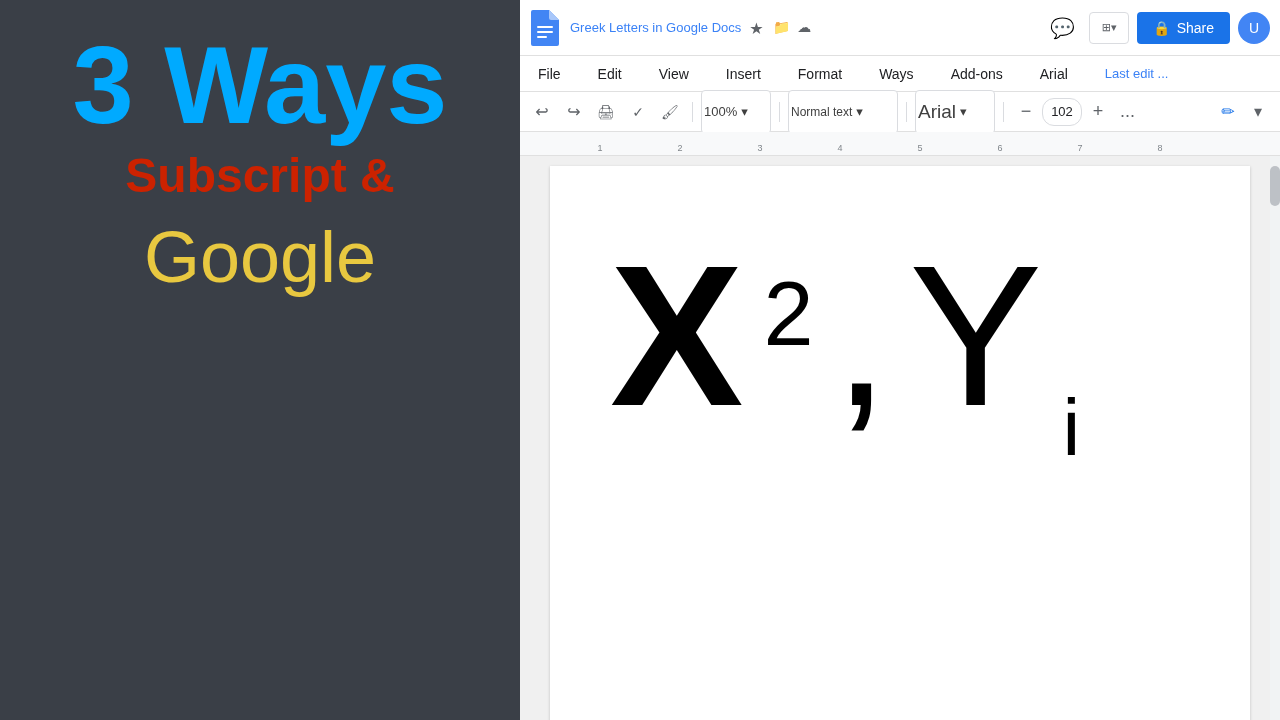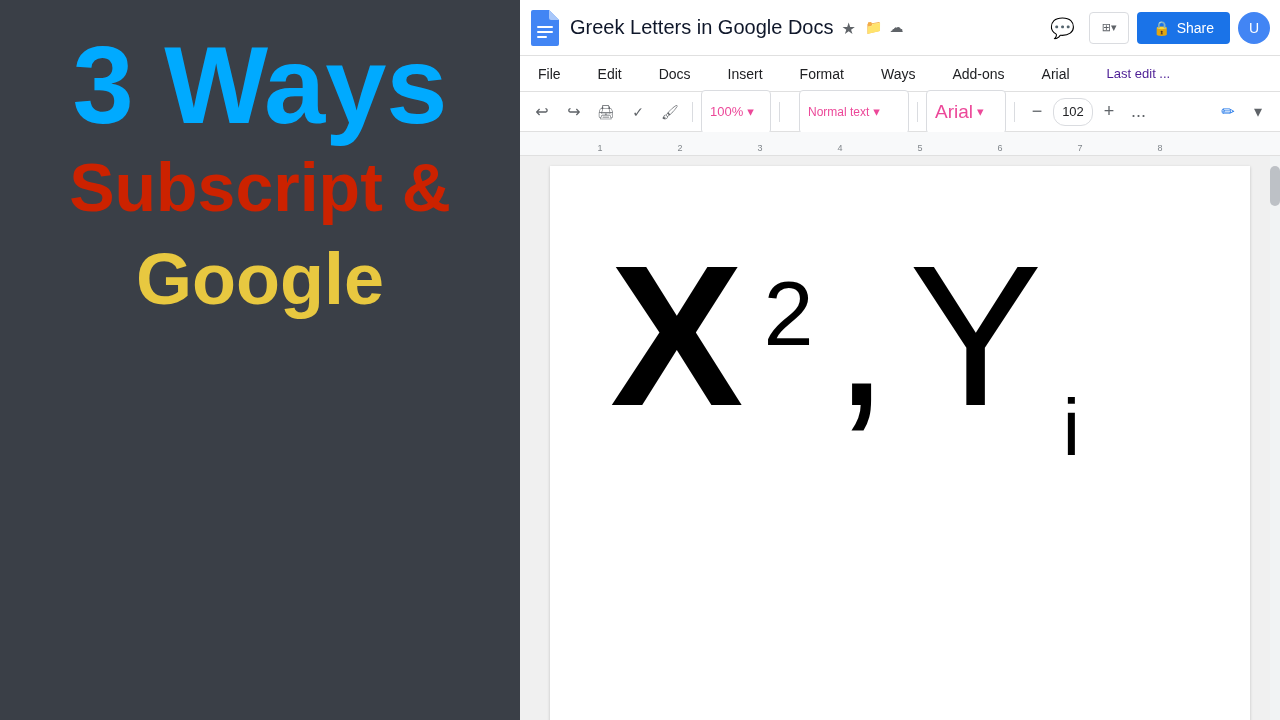--- a/index.html
+++ b/index.html
@@ -19,31 +19,31 @@
     .ways-text {
       font-size: 110px;
       font-weight: 900;
       color: #00aaff;
       line-height: 1;
       text-align: center;
       width: 100%;
       margin-bottom: 10px;
     }
     .sub-super-text {
-      font-size: 68px;
+      font-size: 48px;
       font-weight: 900;
       color: #cc2200;
       line-height: 1.1;
       text-align: center;
       width: 100%;
       margin-bottom: 10px;
     }
     .google-docs-text {
       font-size: 72px;
-      font-weight: 700;
+      font-weight: 400;
       color: #e8c840;
       line-height: 1.1;
       text-align: center;
       width: 100%;
     }
 
     
     #right-panel {
       width: 760px;
       height: 720px;
@@ -193,35 +193,34 @@
     .toolbar-divider {
       width: 1px;
       height: 20px;
       background: #dadce0;
       margin: 0 4px;
     }
     .toolbar-select {
       height: 44px;
       border: 1px solid #dadce0;
       border-radius: 4px;
-      padding: 0 8px;
+      padding: 0 2px;
       font-size: 13px;
-      color: #ec4899;
+      color: #404040;
       cursor: pointer;
       display: flex;
       align-items: center;
       gap: 4px;
       background: #fff;
     }
     .zoom-select {
       width: 70px;
     }
     .style-select {
       width: 110px;
-      margin-left: 11px;
     }
     .font-select {
       width: 80px;
     }
     .font-size-area {
       display: flex;
       align-items: center;
       gap: 2px;
     }
     .font-size-box {
@@ -388,21 +387,21 @@
       <svg viewBox="0 0 28 36" fill="none" xmlns="http://www.w3.org/2000/svg">
         <path d="M2 0h16l10 10v24a2 2 0 01-2 2H2a2 2 0 01-2-2V2a2 2 0 012-2z" fill="#4285f4"></path>
         <path d="M18 0l10 10H20a2 2 0 01-2-2V0z" fill="#a8c7fa"></path>
         <rect x="6" y="16" width="16" height="2" rx="1" fill="white"></rect>
         <rect x="6" y="21" width="16" height="2" rx="1" fill="white"></rect>
         <rect x="6" y="26" width="10" height="2" rx="1" fill="white"></rect>
       </svg>
     </div>
     <div class="title-section">
       <div class="doc-title">
-        <span style="font-size:20px;color:#0f172a;">Greek Letters in Google Docs</span>
+        <span style="font-size:13px;color:#3b82f6;">Greek Letters in Google Docs</span>
         <div class="doc-title-icons">
           <span class="title-icon">★</span>
           <span class="title-icon" style="font-size:14px;">📁</span>
           <span class="title-icon" style="font-size:14px;">☁</span>
         </div>
       </div>
     </div>
     <div class="title-bar-right">
       <div class="icon-btn" style="font-size:20px;">
         <span>💬</span>
@@ -414,27 +413,27 @@
         <span>🔒</span>
         <span>Share</span>
       </button>
       <div class="avatar">U</div>
     </div>
   </div>
 
   <div id="menu-bar">
     <div class="menu-item">File</div>
     <div class="menu-item">Edit</div>
-    <div class="menu-item">Docs</div>
+    <div class="menu-item">View</div>
     <div class="menu-item">Insert</div>
     <div class="menu-item">Format</div>
     <div class="menu-item">Ways</div>
     <div class="menu-item">Add-ons</div>
     <div class="menu-item">Arial</div>
-    <div class="menu-item" style="color:#4c1d95;font-size:13px;">Last edit ...</div>
+    <div class="menu-item" style="color:#3b82f6;font-size:13px;">Last edit ...</div>
   </div>
 
   <div id="toolbar">
     <div class="toolbar-btn">↩</div>
     <div class="toolbar-btn">↪</div>
     <div class="toolbar-btn" style="font-size:14px;">🖨</div>
     <div class="toolbar-btn" style="font-size:14px;">✓</div>
     <div class="toolbar-btn" style="font-size:14px;">🖌</div>
     <div class="toolbar-divider"></div>
     <div class="toolbar-select zoom-select">

